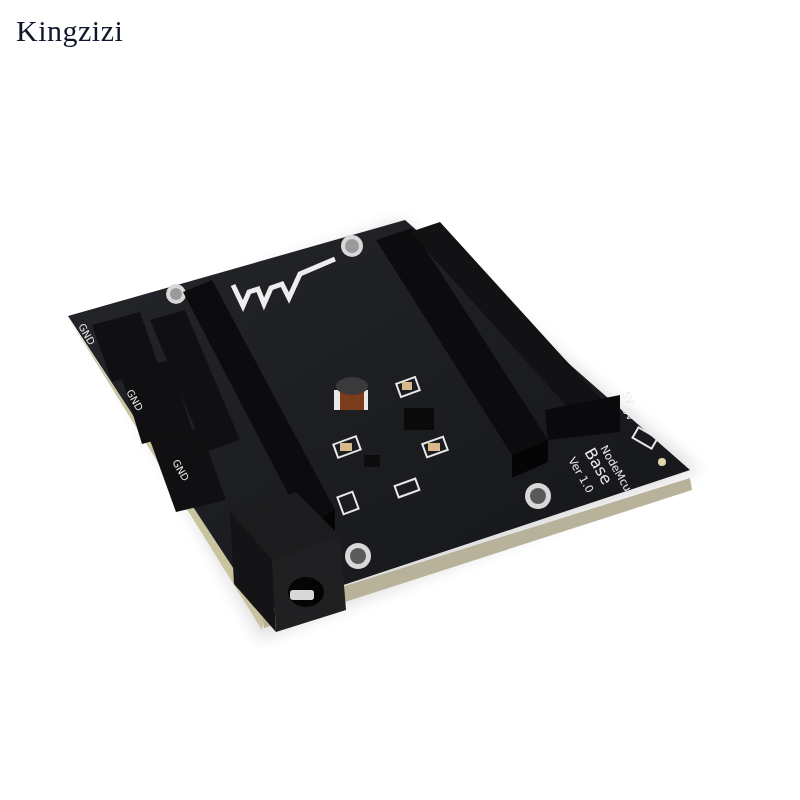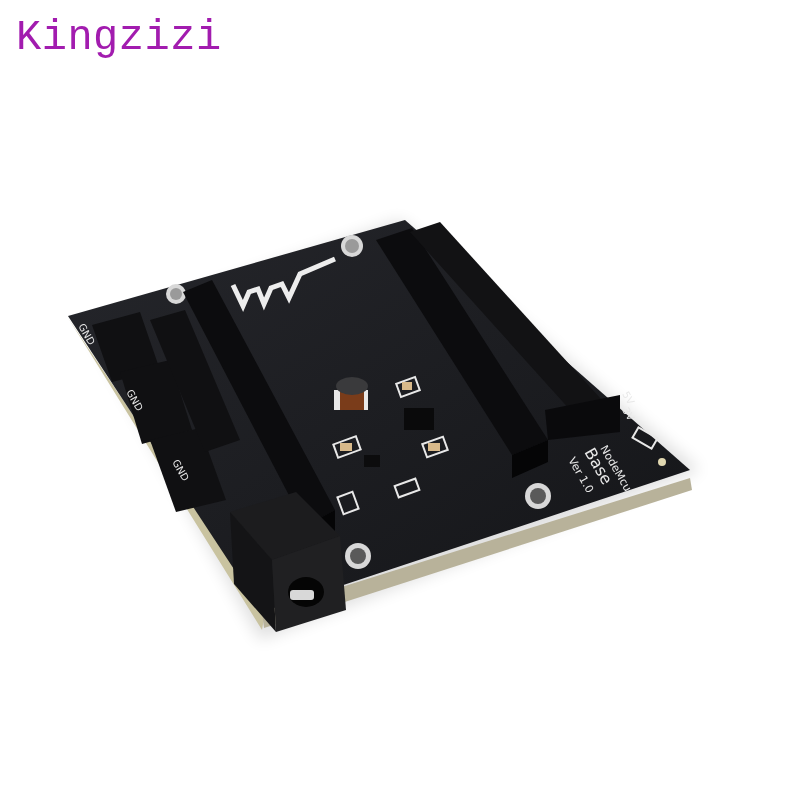--- a/index.html
+++ b/index.html
@@ -1,17 +1,17 @@
 <!DOCTYPE html>
 <html><head>
 <meta charset="utf-8">
 <style>
   html,body{margin:0;padding:0;background:#ffffff;}
   .stage{position:relative;width:800px;height:800px;overflow:hidden;background:#ffffff;}
-  .brand{position:absolute;left:16px;top:14px;font-family:Liberation Mono, monospace;font-size:42px;color:#a21caf;letter-spacing:0.5px;}
+  .brand{position:absolute;left:16px;top:14px;font-family:Liberation Serif, serif;font-size:30px;color:#0f172a;letter-spacing:0.5px;}
   svg{position:absolute;left:0;top:0;}
   .silk{font-family:"DejaVu Sans","Liberation Sans",sans-serif;fill:#e8e8e8;}
 </style>
 </head>
 <body>
 
 <div class="stage">
   <div class="brand">Kingzizi</div>
 
   <svg width="800" height="800" viewBox="0 0 800 800">

